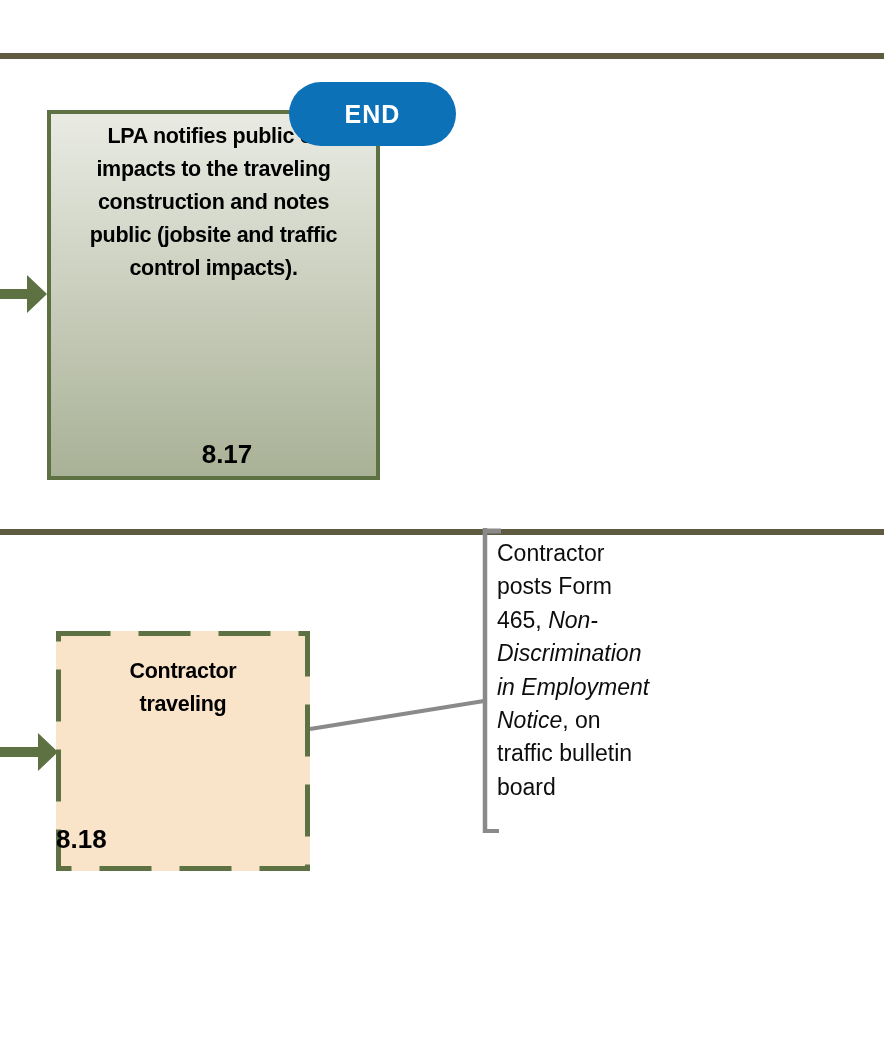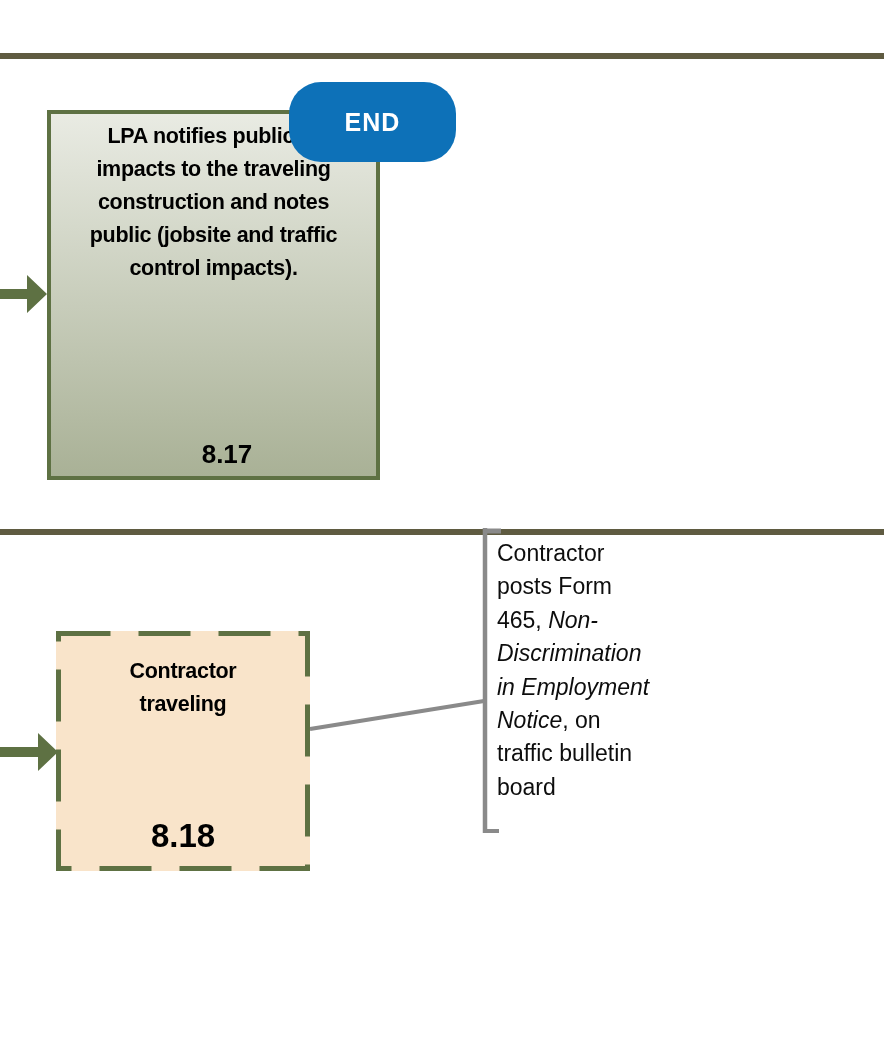--- a/index.html
+++ b/index.html
@@ -57,21 +57,21 @@
     font-weight: bold;
     font-size: 26px;
     color: #000000;
     padding-left: 27px;
   }
 
   
   .end-pill {
     position: absolute;
     left: 289px; top: 82px;
-    width: 167px; height: 80px;
+    width: 167px; height: 64px;
     border-radius: 32px;
     background: var(--end-blue, #0D71B8);
     color: #ffffff;
     font-weight: bold;
     font-size: 25px;
     letter-spacing: 1px;
     display: flex;
     align-items: center;
     justify-content: center;
     z-index: 4;
@@ -96,23 +96,22 @@
     text-align: center;
     font-weight: bold;
     font-size: 21.5px;
     line-height: 33px;
     letter-spacing: -0.3px;
     color: #000000;
   }
   .box-818 .ref {
     position: absolute;
     left: 0; right: 0; bottom: 16px;
-    text-align: center;
     font-weight: bold;
-    font-size: 33px;
+    font-size: 26px;
     color: #000000;
   }
 
   
   .annotation {
     position: absolute;
     left: 497px; top: 537px;
     width: 200px;
     font-size: 23px;
     line-height: 33.4px;

